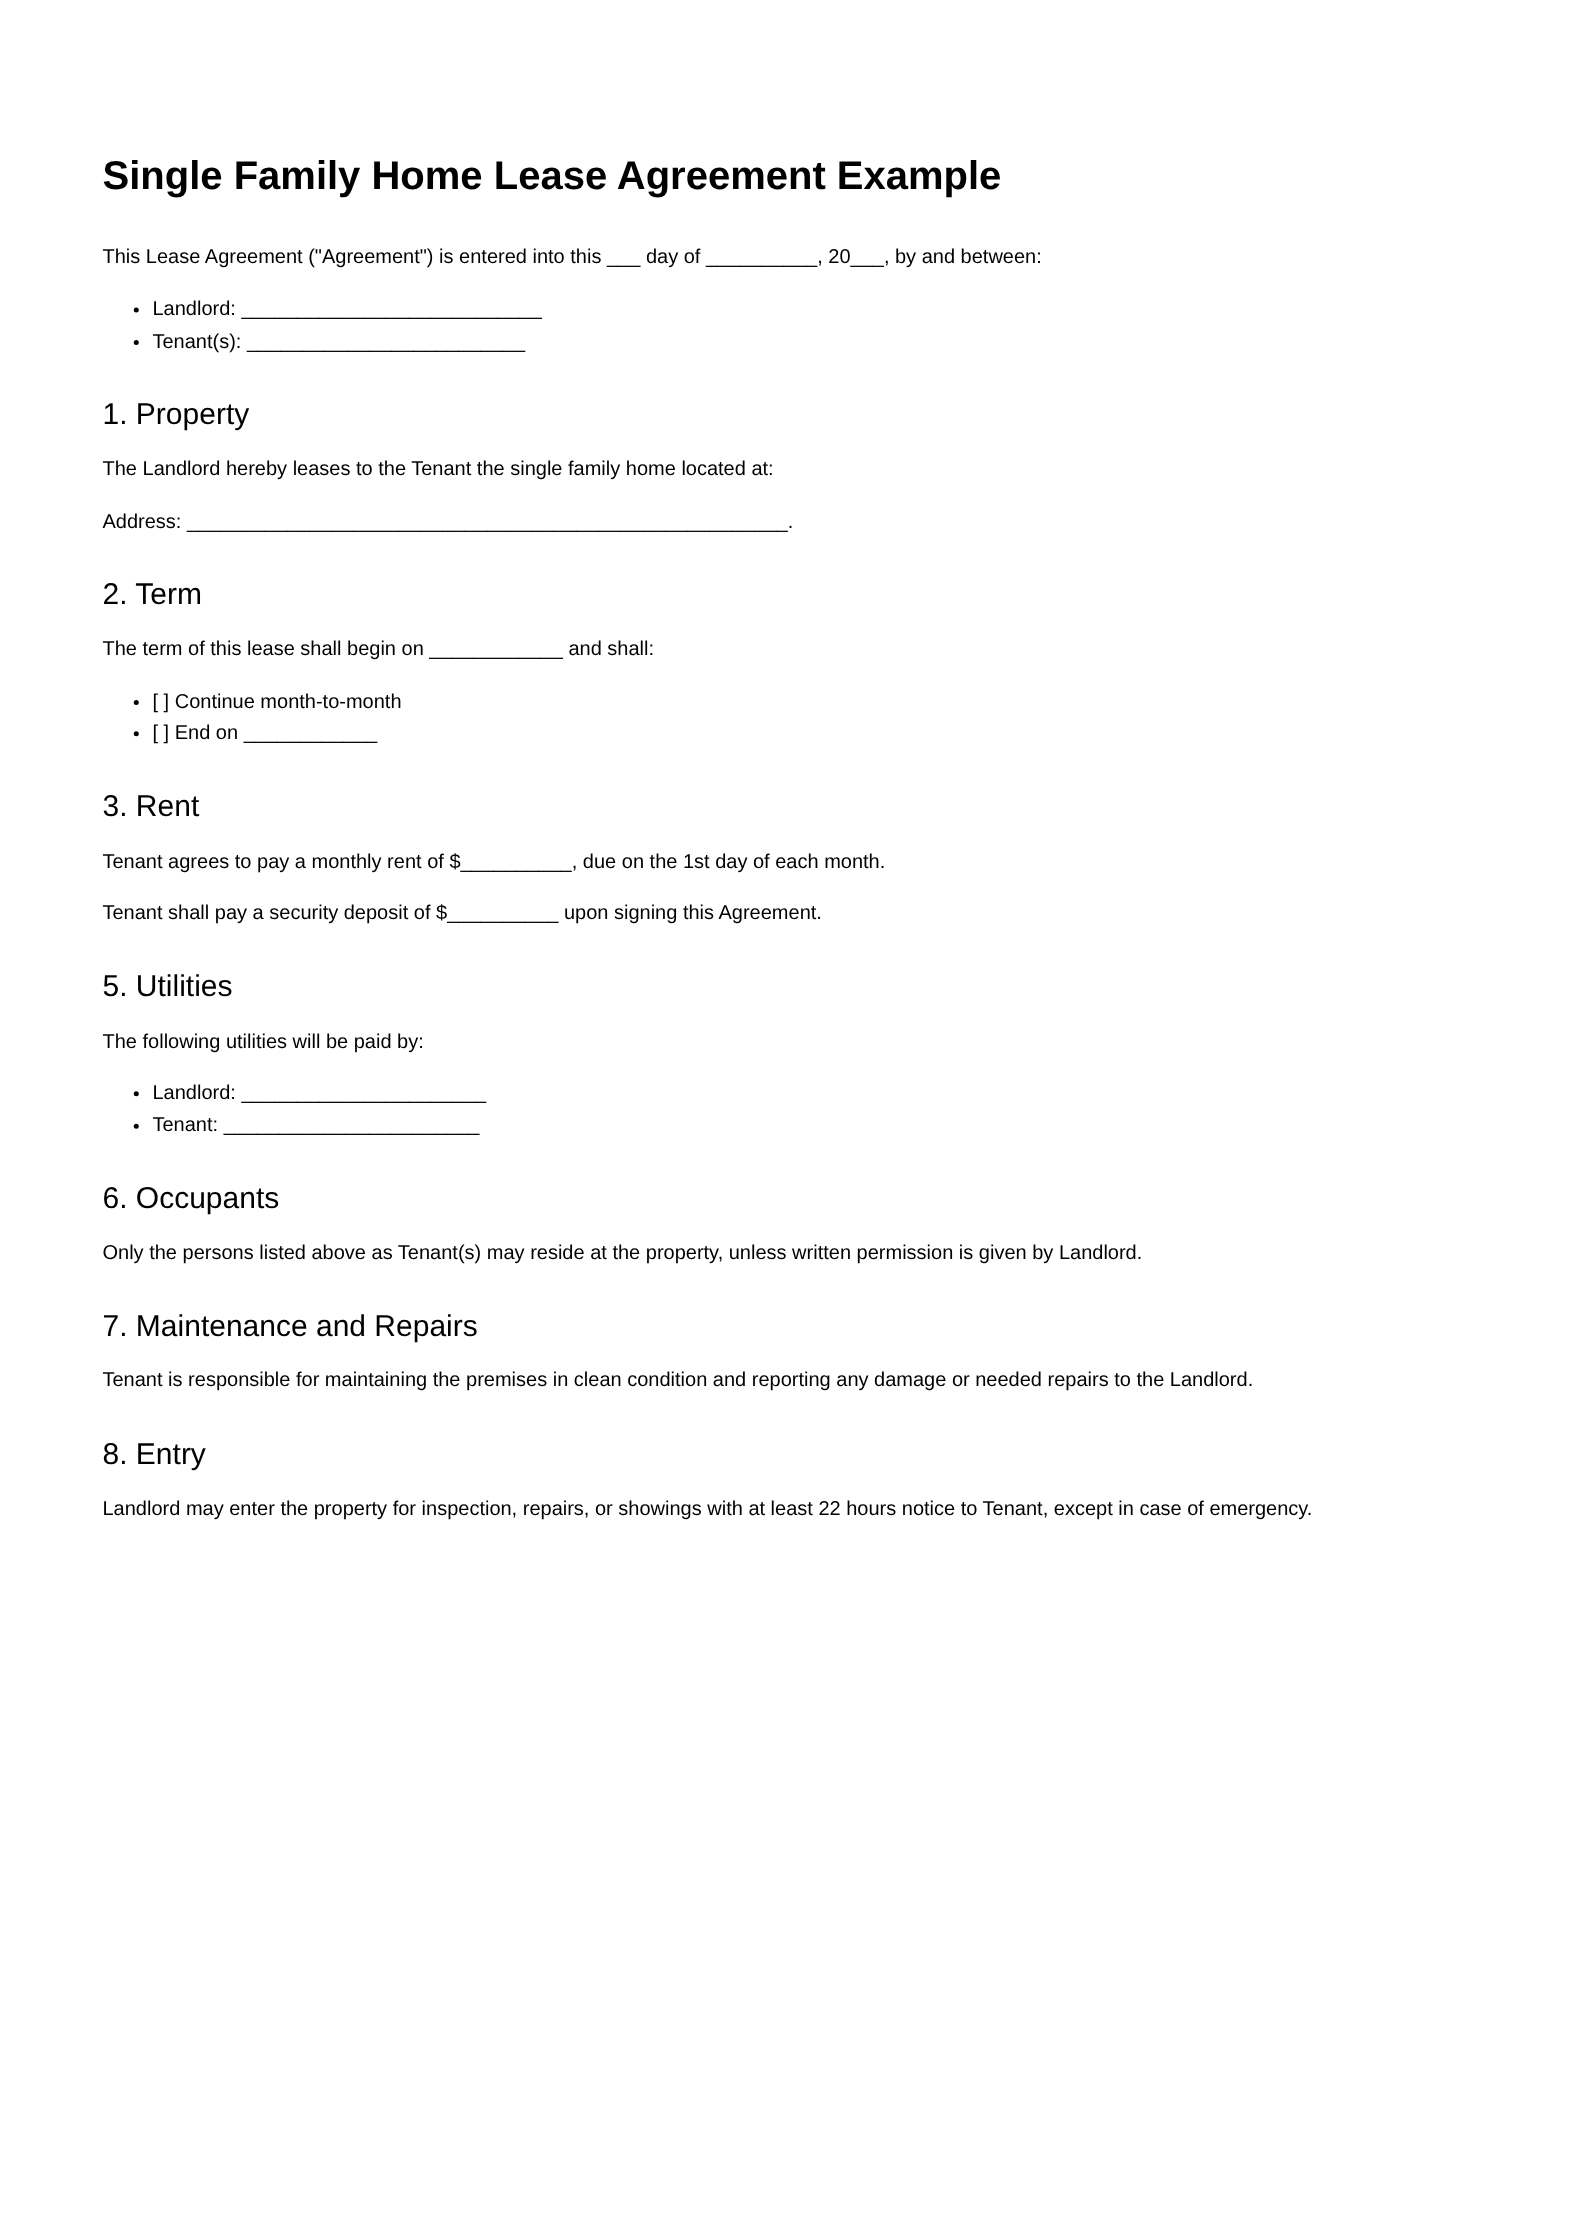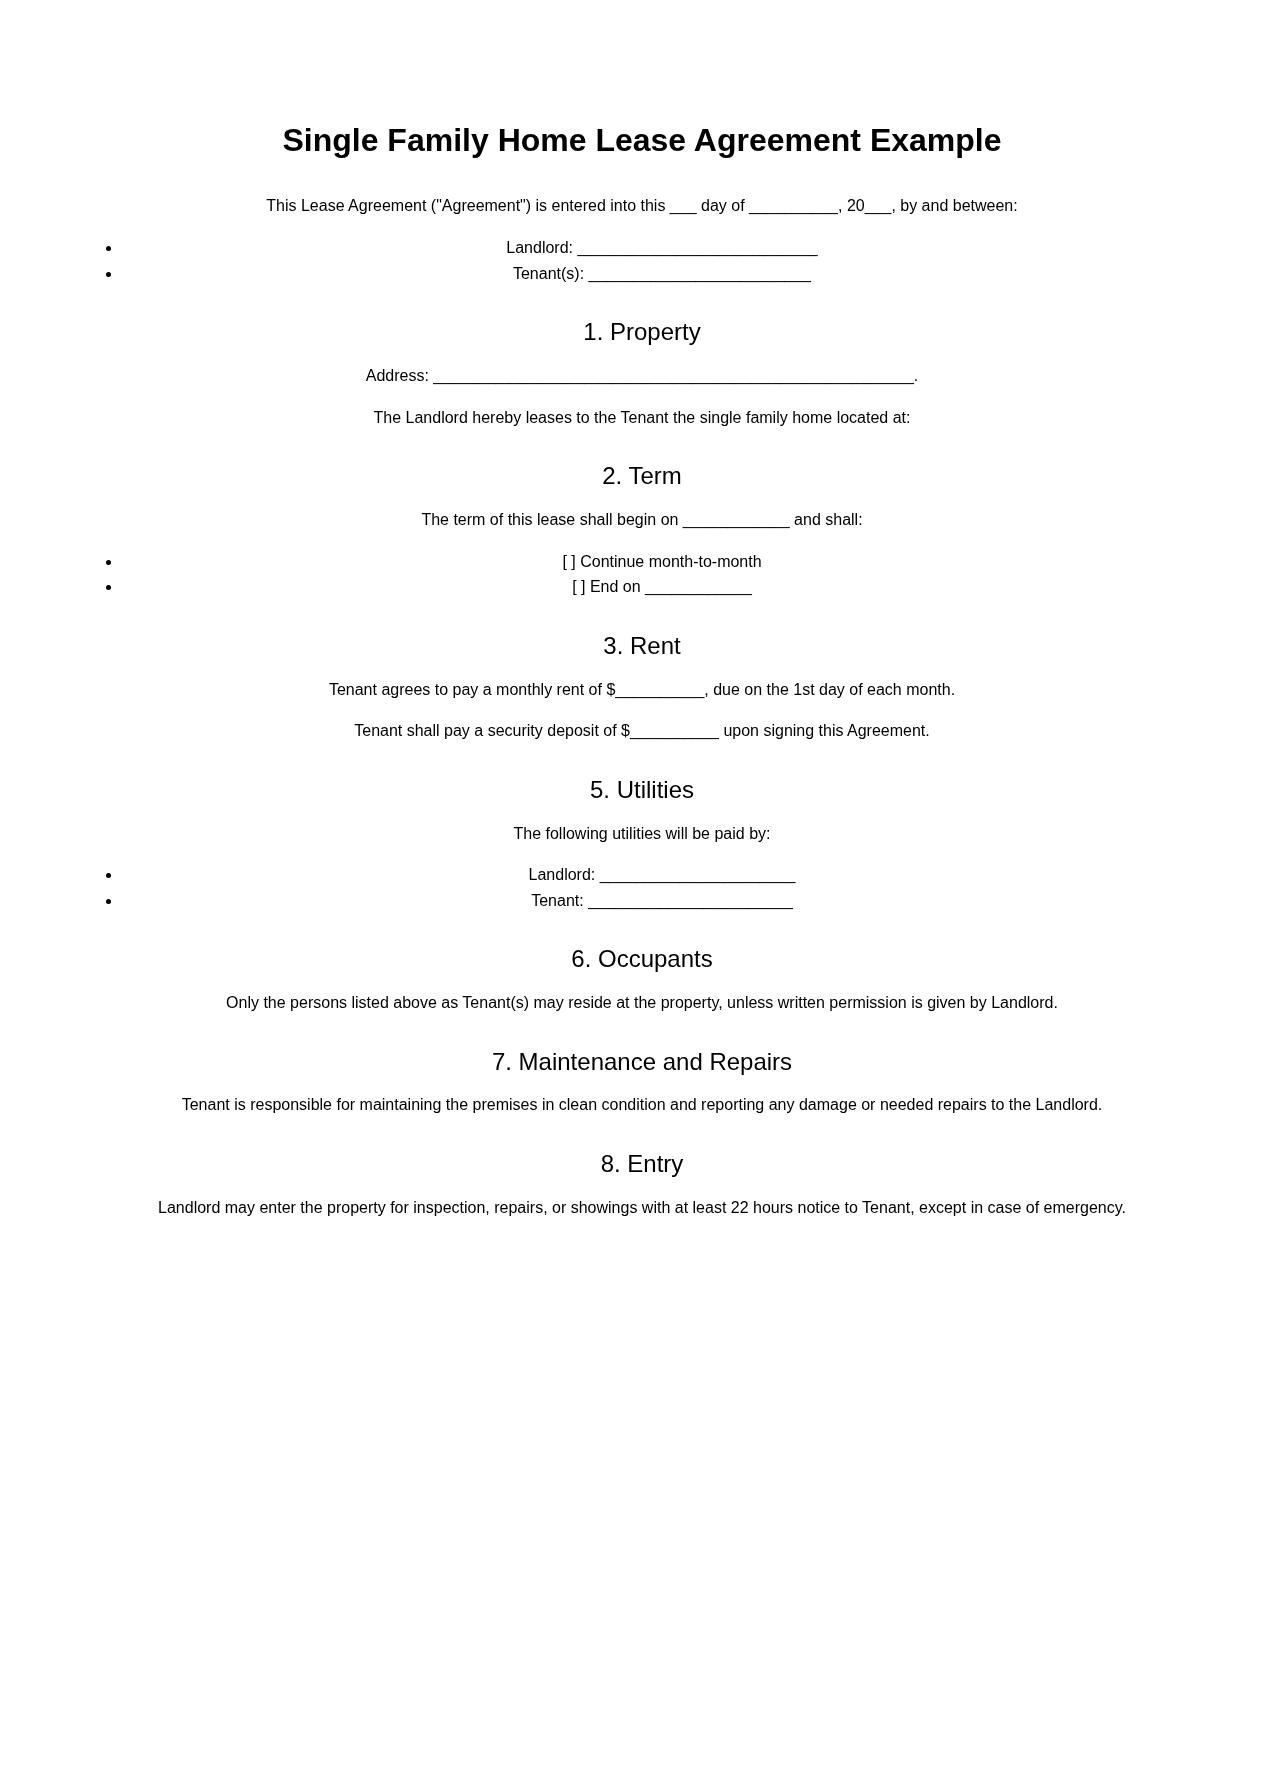--- a/index.html
+++ b/index.html
@@ -11,21 +11,20 @@
     width: 1263px;
     min-height: 1773px;
     font-family: "Liberation Sans", sans-serif;
     color: #000000;
   }
   .page {
     padding: 121px 0 0 82px;
     width: 1120px;
     font-size: 16px;
     line-height: 1.6;
-    text-align: center;
   }
   h1 {
     font-size: 32px;
     line-height: 1.2;
     font-weight: bold;
     margin: 0 0 34px 0;
   }
   h2 {
     font-size: 24px;
     line-height: 1.2;
@@ -50,22 +49,22 @@
 
 <div class="page">
   <h1>Single Family Home Lease Agreement Example</h1>
   <p>This Lease Agreement ("Agreement") is entered into this ___ day of __________, 20___, by and between:</p>
   <ul>
     <li><span class="bold">Landlord:</span><span> ___________________________</span></li>
     <li><span class="bold">Tenant(s):</span><span> _________________________</span></li>
   </ul>
 
   <h2>1. Property</h2>
+  <p>The Landlord hereby leases to the Tenant the single family home located at:</p>
   <p>Address: ______________________________________________________.</p>
-  <p>The Landlord hereby leases to the Tenant the single family home located at:</p>
 
   <h2>2. Term</h2>
   <p>The term of this lease shall begin on ____________ and shall:</p>
   <ul>
     <li>[ ] Continue month-to-month</li>
     <li>[ ] End on ____________</li>
   </ul>
 
   <h2>3. Rent</h2>
   <p>Tenant agrees to pay a monthly rent of $__________, due on the 1st day of each month.</p>

